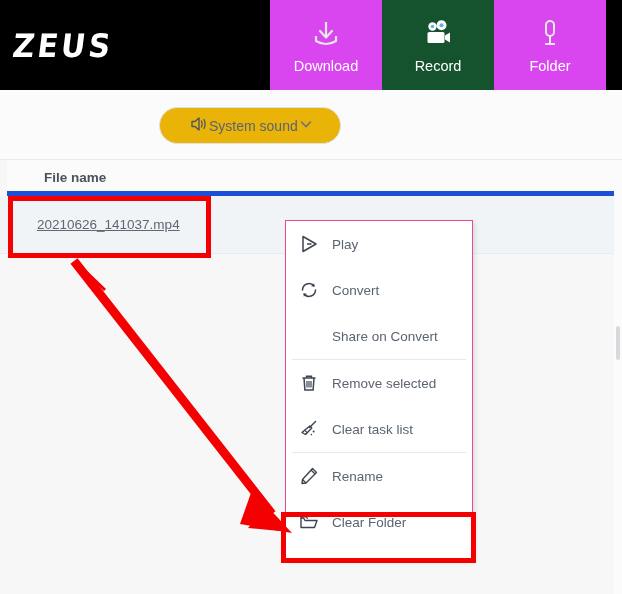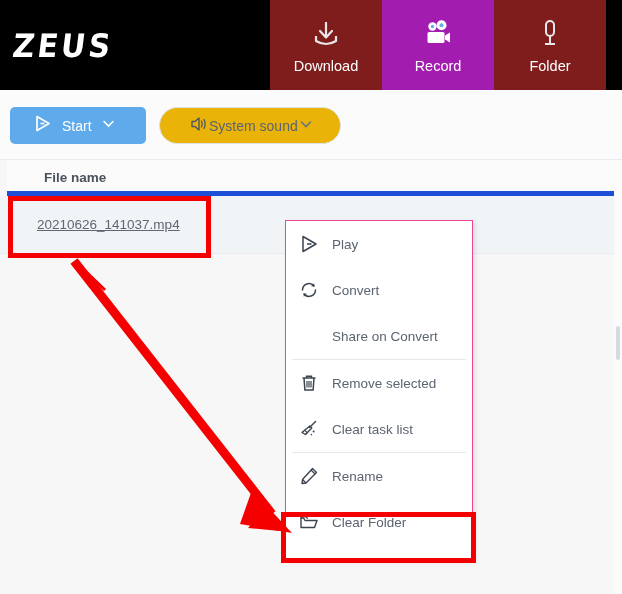--- a/index.html
+++ b/index.html
@@ -30,24 +30,24 @@
     font-size: 30px;
     letter-spacing: 3px;
     transform: skewX(-7deg) scaleY(1.08);
   }
   .tabs { display: flex; align-items: stretch; }
   .tab {
     width: 112px; height: 90px;
     display: flex; flex-direction: column;
     align-items: center; justify-content: center;
     gap: 7px;
-    background: #7f1d1d;
+    background: #d946ef;
     cursor: pointer;
   }
-  .tab.active { background: #a21caf; }
+  .tab.active { background: #14532d; }
   .tab-icon { height: 34px; display: flex; align-items: center; justify-content: center; }
   .tab-label { color: #ffffff; font-size: 14.5px; }
 
   
   .toolbar {
     position: absolute; left: 0; top: 90px;
     width: 622px; height: 70px;
     background: #fbfbfb;
     border-bottom: 1px solid #e8ebef;
   }
@@ -187,34 +187,20 @@
           </svg>
         </span>
         <span class="tab-label">Folder</span>
       </div>
 
     </div>
   </div>
 
   <div class="toolbar">
 
-    <div class="btn-start">
-      <span>
-        <svg width="21" height="21" viewBox="0 0 21 21">
-          <path d="M5 3.5 L17 10.5 L5 17.5 Z" stroke="#ffffff" stroke-width="1.7" fill="none" stroke-linejoin="round"></path>
-          <path d="M8.5 10.5 L12.5 10.5" stroke="#ffffff" stroke-width="1.7" fill="none"></path>
-        </svg>
-      </span>
-      <span class="lbl">Start</span>
-      <span>
-        <svg width="15" height="15" viewBox="0 0 15 15">
-          <path d="M3 5.5 L7.5 10 L12 5.5" stroke="#ffffff" stroke-width="1.6" fill="none" stroke-linecap="round"></path>
-        </svg>
-      </span>
-    </div>
 
     <div class="btn-sound">
       <span>
         <svg width="20" height="20" viewBox="0 0 20 20">
           <path d="M3 7.5 L6 7.5 L10 4 L10 16 L6 12.5 L3 12.5 Z" stroke="#4d5663" stroke-width="1.4" fill="none" stroke-linejoin="round"></path>
           <path d="M12.5 7 Q14 10 12.5 13" stroke="#4d5663" stroke-width="1.3" fill="none" stroke-linecap="round"></path>
           <path d="M15 5.5 Q17.2 10 15 14.5" stroke="#4d5663" stroke-width="1.3" fill="none" stroke-linecap="round"></path>
         </svg>
       </span>
       <span class="lbl">System sound</span>

